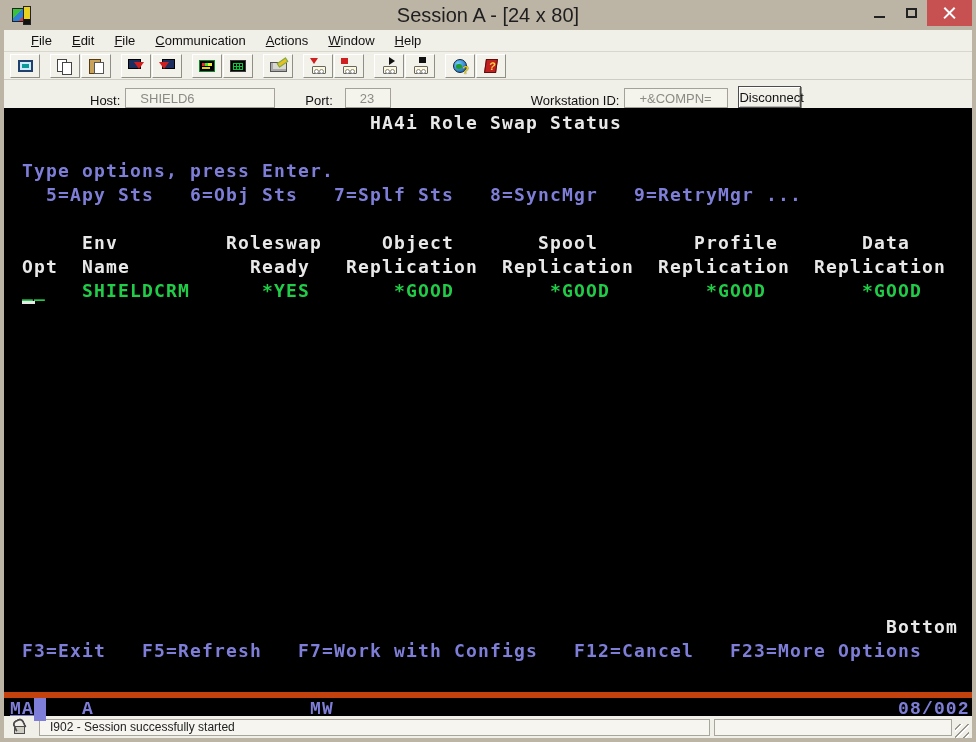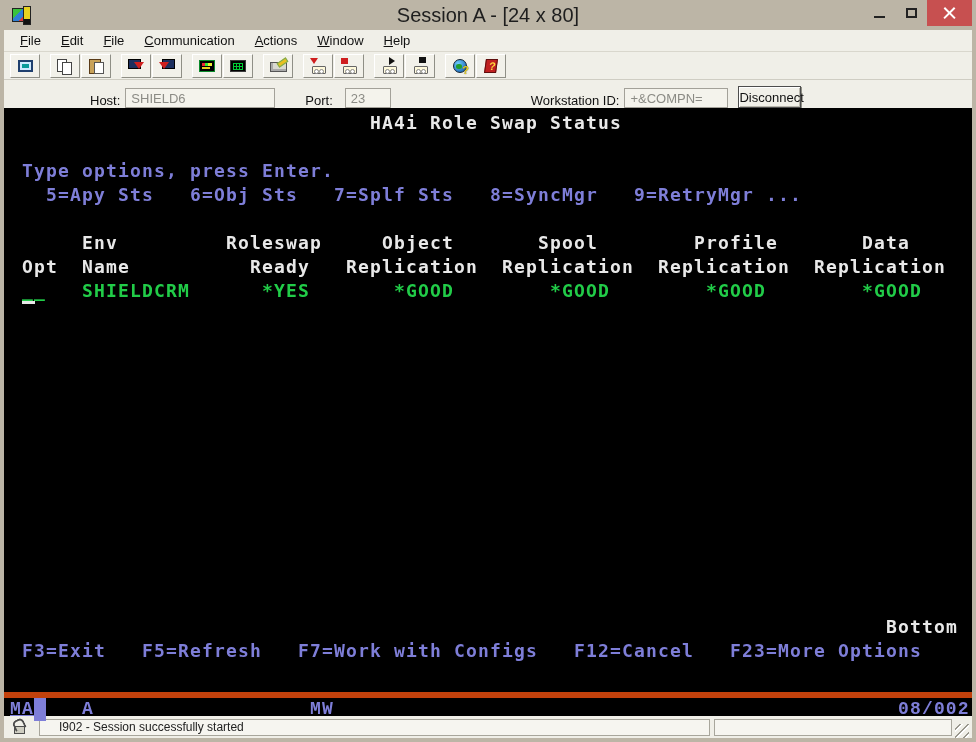--- a/index.html
+++ b/index.html
@@ -21,21 +21,21 @@
   .title-text{position:absolute;left:0;right:0;text-align:center;font-size:20px;color:#1e1e1e}
   .ctrls{margin-left:auto;display:flex;align-items:flex-start;height:100%}
   .cbtn{width:32px;height:26px;display:flex;align-items:center;justify-content:center;border:none;background:transparent;cursor:default}
   .min-bar{width:11px;height:2px;background:#222;margin-top:8px}
   .max-box{width:11px;height:10px;border:2px solid #222}
   .close-btn{width:45px;height:26px;background:var(--close-red);position:relative}
   .x-glyph{position:relative;width:13px;height:13px}
   .x-glyph::before,.x-glyph::after{content:"";position:absolute;left:-1px;top:5px;width:15px;height:2.4px;background:#fff}
   .x-glyph::before{transform:rotate(45deg)}.x-glyph::after{transform:rotate(-45deg)}
   
-  .menubar{height:22px;background:var(--chrome-bg);display:flex;align-items:center;padding-left:6px;
+  .menubar{height:22px;background:var(--chrome-bg);display:flex;align-items:center;padding-left:17px;
        border-bottom:1px solid #d9d7cd;font-size:13px;color:#111}
   .menu-item{display:inline-block;padding:2px 10px}
   .menu-item::first-letter{text-decoration:underline}
   
   .toolbar{height:28px;background:var(--chrome-bg);display:flex;align-items:center;padding-left:6px;border-bottom:1px solid #cfcdc3}
   .tgap{width:9px}
   .tbtn{width:30px;height:24px;margin-right:1px;background:#f2f1ea;border:1px solid;
         border-color:#ffffff #8f8f86 #8f8f86 #ffffff;display:flex;align-items:center;justify-content:center;position:relative;padding:0}
   .ti{position:relative;display:block}
   .ti-session{width:15px;height:12px;border:2px solid #20406e;background:#cfe9ff}
@@ -72,21 +72,21 @@
   .mark-play{width:0;height:0;border:4px solid transparent;border-left:6px solid #111;top:2px;left:14px}
   .mark-stop{width:7px;height:6px;background:#111;top:2px;left:13px}
   .ti-globe{width:14px;height:14px;border-radius:50%;background:radial-gradient(circle at 35% 30%,#6ecbff,#0a55a8);border:1px solid #123}
   .ti-globe::before{content:"";position:absolute;left:2px;top:4px;width:6px;height:5px;background:#1f9e2f;border-radius:45%}
   .ti-globe::after{content:"?";position:absolute;right:-3px;bottom:-4px;color:#e8d21f;font:bold 11px "Liberation Sans",sans-serif;text-shadow:0 0 1px #333}
   .ti-book{width:12px;height:14px;background:#c02020;border:1px solid #5e0d0d;transform:skewX(-8deg)}
   .ti-book::after{content:"?";position:absolute;left:3px;top:0px;color:#ffd83d;font:bold 11px "Liberation Sans",sans-serif}
   
   .hostbar{height:28px;background:var(--chrome-bg);display:flex;align-items:flex-end;font-size:13px;color:#111}
   .hfield{height:20px;border:1px solid #a3a199;background:#f4f3ec;color:#8b8b85;font-size:13px;
-          display:flex;align-items:center;padding-left:5px;overflow:hidden;white-space:nowrap}
+          display:flex;align-items:center;padding-left:14px;overflow:hidden;white-space:nowrap}
   .hlabel{white-space:nowrap}
   .disconnect{height:22px;width:63px;margin-left:10px;background:#f1f0e9;border:1px solid #4d4d4d;
           box-shadow:1px 1px 0 #8f8f86, inset 1px 1px 0 #fff, inset -1px -1px 0 #b9b7ad;
           font-size:13px;color:#111;font-family:"Liberation Sans",sans-serif}
   
   .terminal{height:584px;background:var(--terminal-bg);position:relative;
             font-family:"DejaVu Sans Mono",monospace;font-weight:700;font-size:18px;letter-spacing:1.164px}
   .trow{position:absolute;left:6px;height:24px;line-height:24px;white-space:pre;font:inherit;letter-spacing:inherit}
   .c-white{color:var(--terminal-white)}
   .c-blue{color:var(--terminal-blue)}
@@ -101,21 +101,21 @@
   .oia-kb{left:78px}
   .oia-mw{left:306px}
   .oia-pos{left:894px}
   
   .statusbar{height:22px;background:var(--chrome-bg);display:flex;align-items:center;padding:0 3px}
   .lockwrap{width:22px;height:18px;position:relative;flex:0 0 auto;margin:0 6px 0 4px}
   .lock-body{position:absolute;left:3px;bottom:2px;width:11px;height:8px;background:#cfcec2;border:1px solid #4d4d4d}
   .lock-body::before{content:"";position:absolute;left:-2px;top:-8px;width:8px;height:9px;border:2px solid #4d4d4d;
        border-bottom:none;border-radius:5px 5px 0 0;transform:rotate(-25deg)}
   .spanel{height:17px;border:1px solid #a8a69c;background:#f6f5f0;display:flex;align-items:center;
-          font-size:12px;color:#222;padding-left:19px;white-space:nowrap;overflow:hidden}
+          font-size:12px;color:#222;padding-left:10px;white-space:nowrap;overflow:hidden}
   .spanel1{flex:1}
   .spanel2{width:238px;margin-left:4px}
   .grip{width:14px;height:14px;margin-left:3px;align-self:flex-end;
         background:repeating-linear-gradient(135deg,transparent 0 3px,#9a988e 3px 4.5px,#fff 4.5px 6px)}
 </style>
 </head>
 <body>
 
 <div class="app">
 

